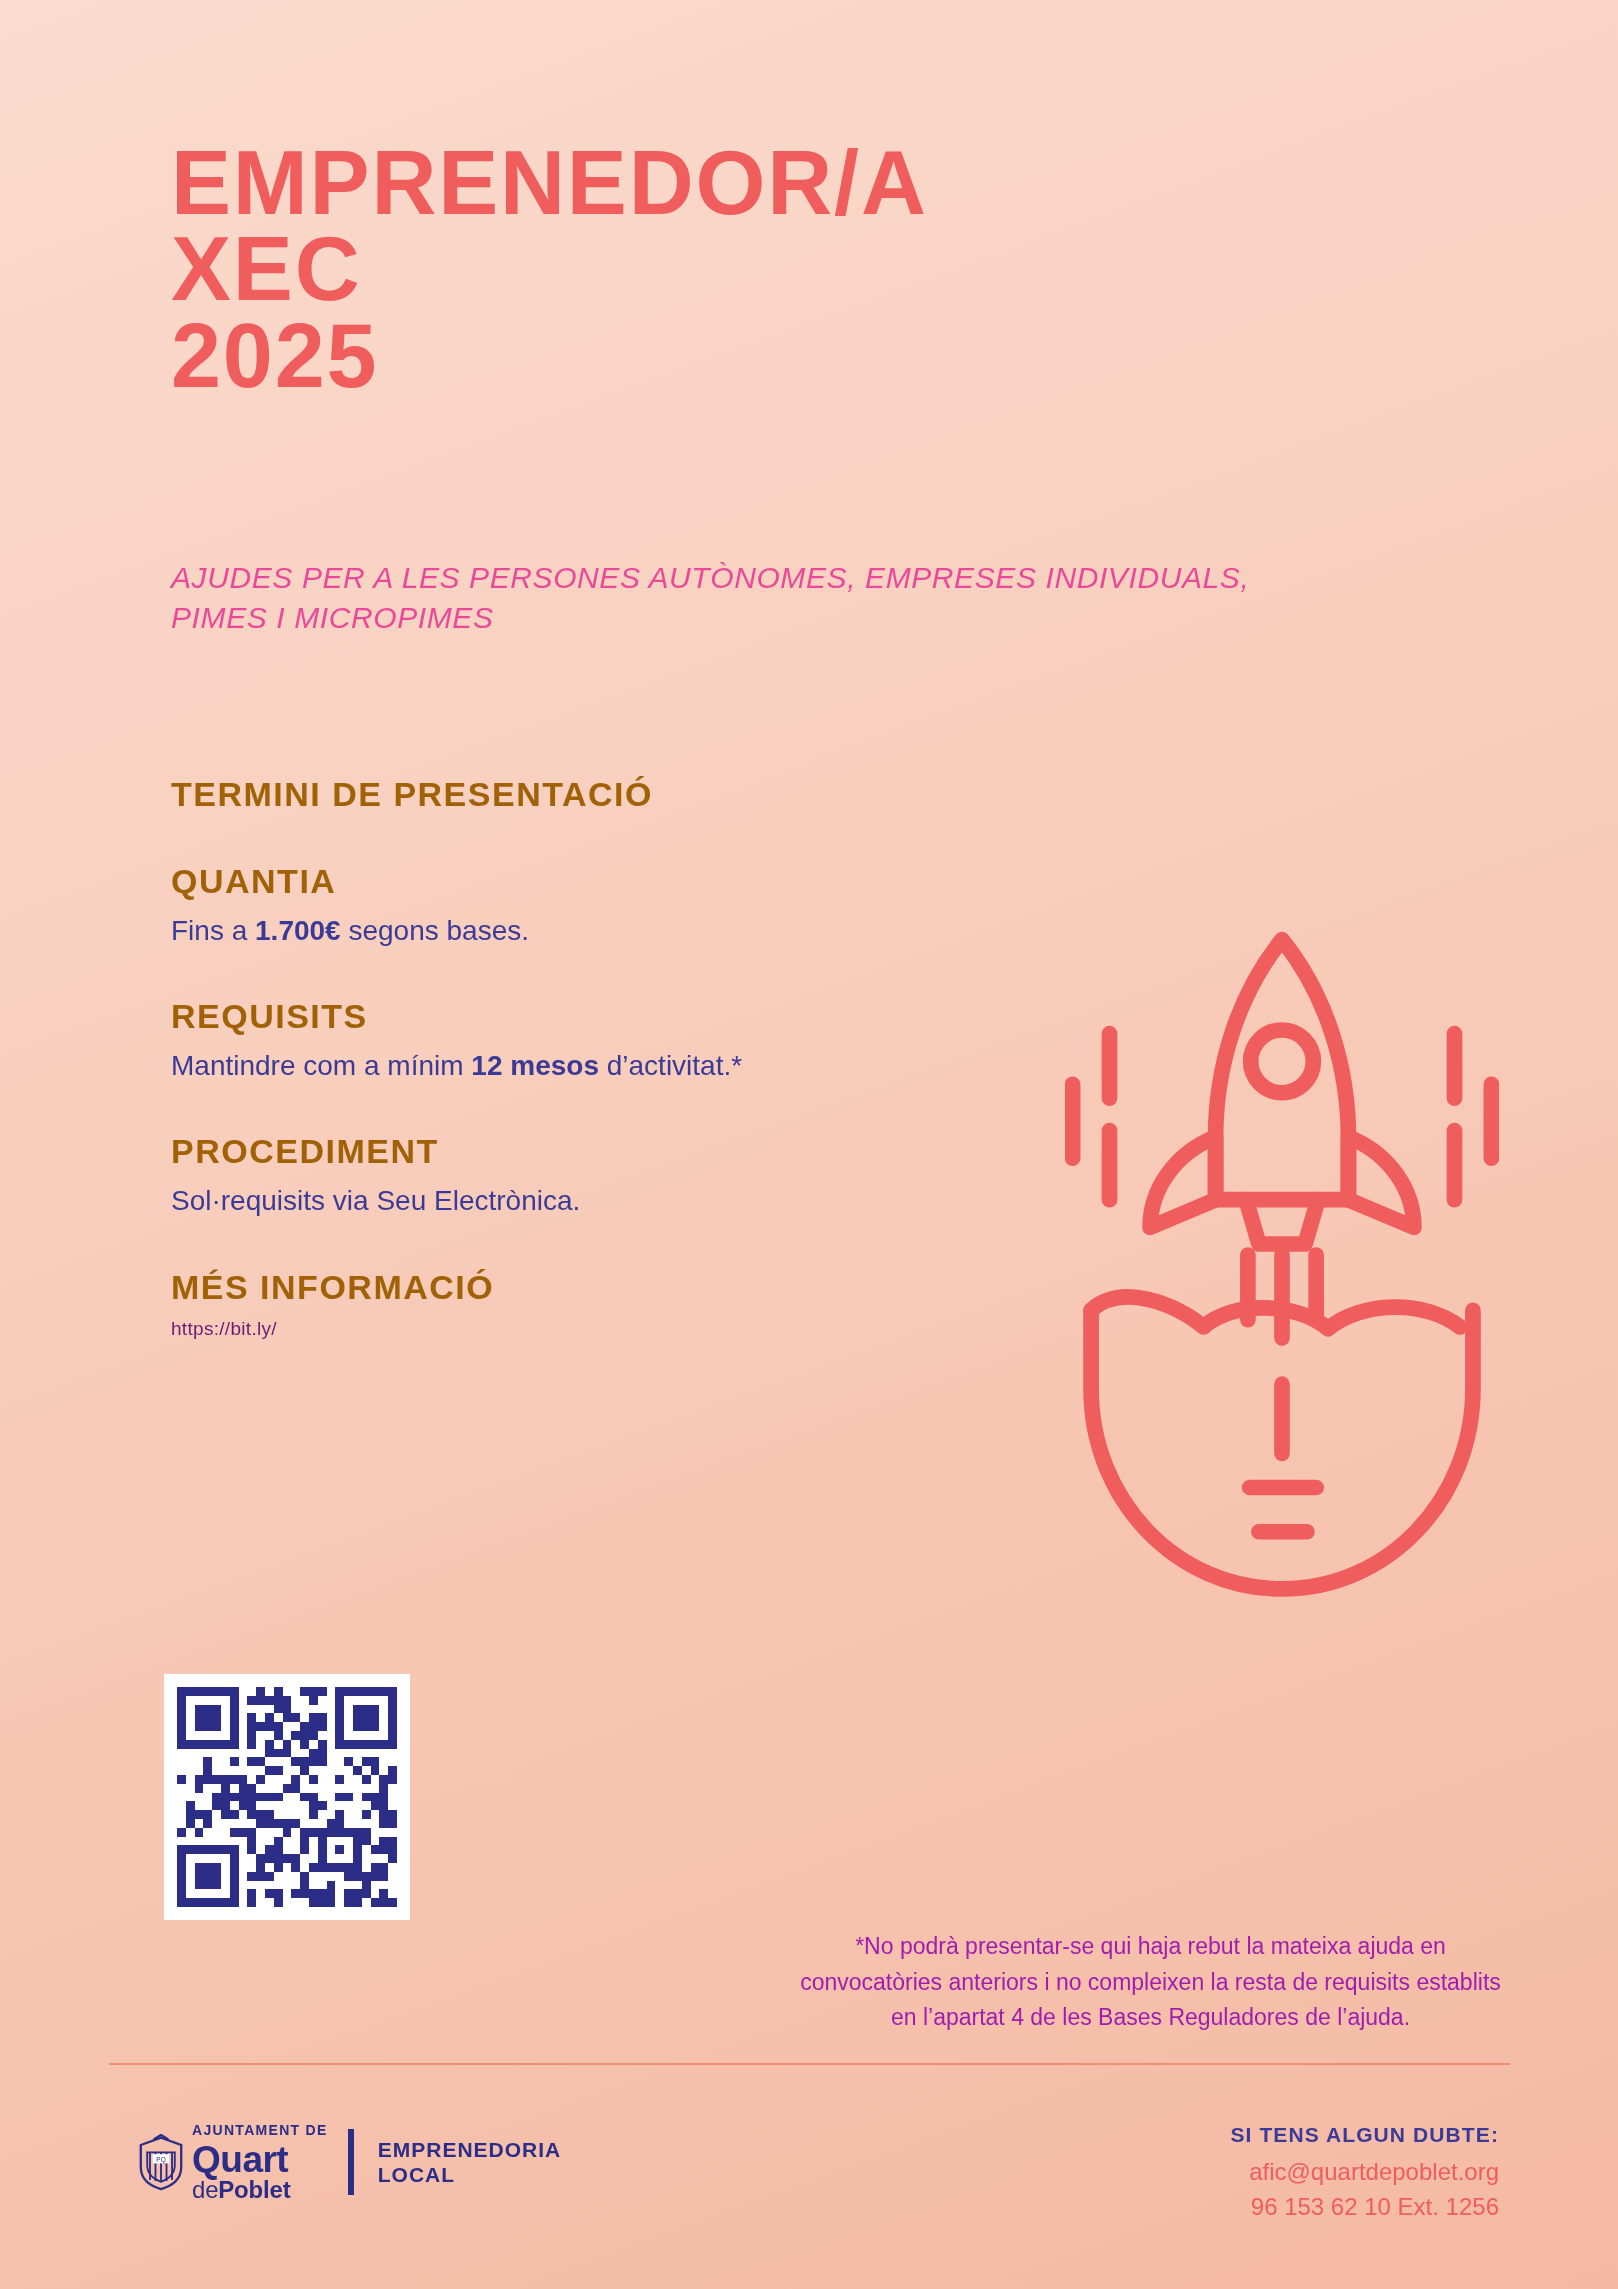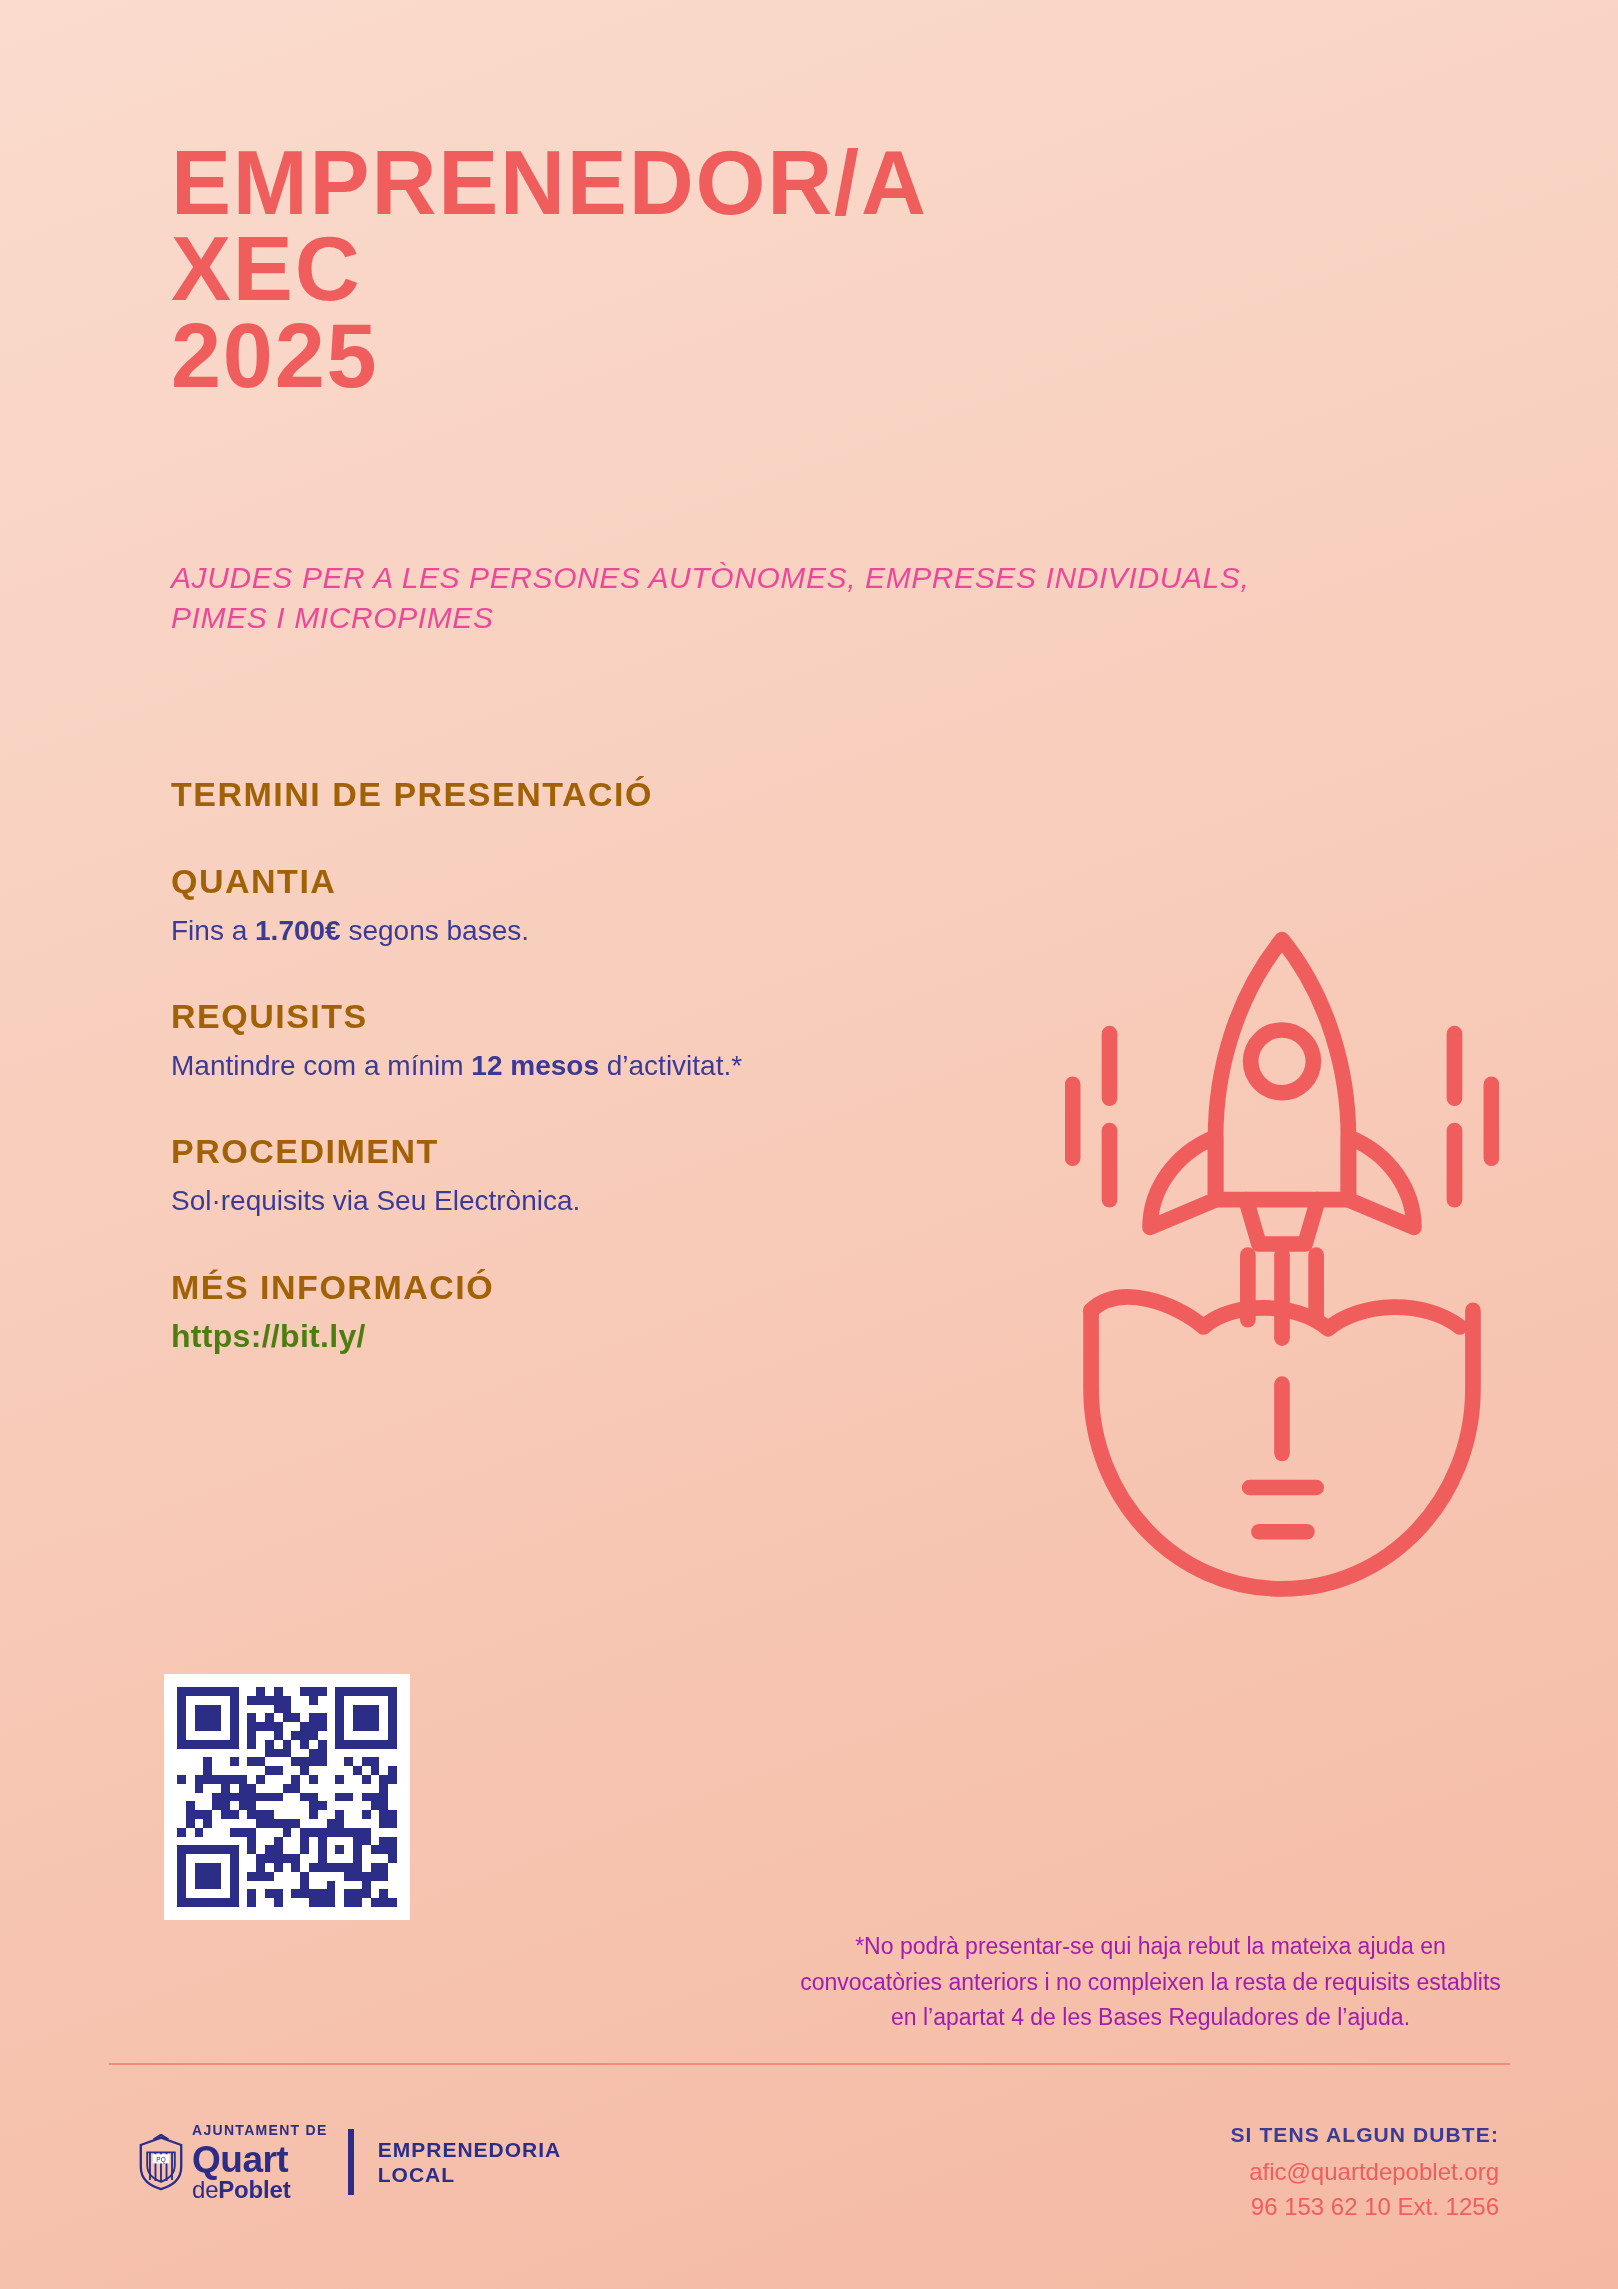--- a/index.html
+++ b/index.html
@@ -68,23 +68,23 @@
     margin-bottom: 11px;
   }
   .sec-body {
     font-size: 28px;
     line-height: 1.33;
     color: #3b3b97;
     font-weight: 400;
   }
   .sec-body b { font-weight: 800; }
   .link-text {
-    font-size: 32px;
-    color: #4d7c0f;
-    font-weight: 700;
+    font-size: 19px;
+    color: #701a75;
+    font-weight: 400;
     letter-spacing: 0.3px;
   }
 
   
   .qr-wrap {
     position: absolute;
     left: 164px;
     top: 1674px;
     width: 246px;
     height: 246px;

